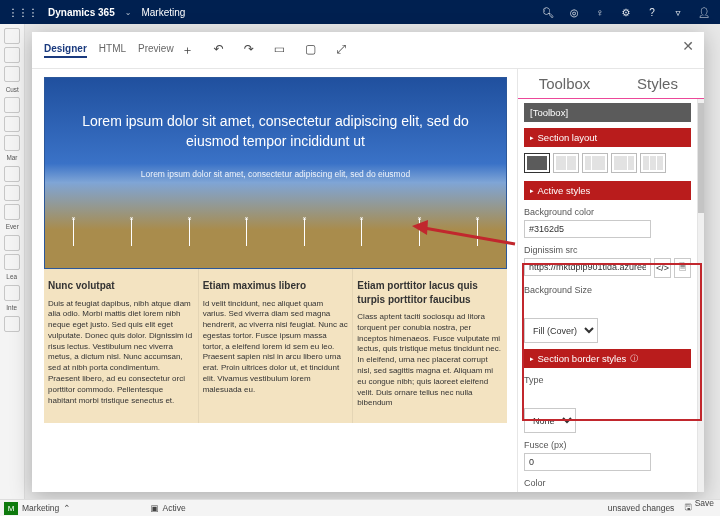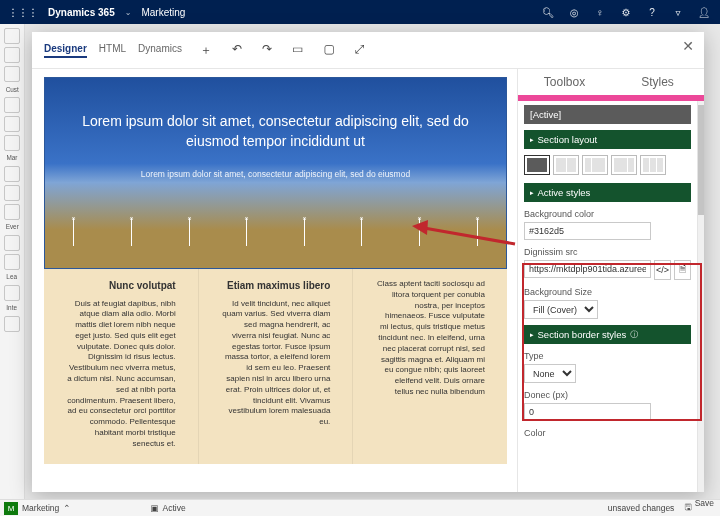--- a/index.html
+++ b/index.html
@@ -9,60 +9,60 @@
   .topbar .chev { font-size:8px; opacity:.7; }
   .topbar .spacer { flex:1; }
   .topbar .ticon { width:16px; text-align:center; opacity:.9; cursor:pointer; }
   .leftbar { position:absolute; left:0; top:24px; bottom:16px; width:24px; background:#f4f4f4; border-right:1px solid #ddd; display:flex; flex-direction:column; align-items:center; gap:3px; padding-top:4px; }
   .leftbar .licon { width:14px; height:14px; border:1px solid #999; border-radius:2px; opacity:.5; }
   .leftbar .label { font-size:8px; color:#555; transform:scale(.8); }
   .bottombar { position:absolute; bottom:0; left:0; right:0; height:16px; background:#f4f4f4; border-top:1px solid #ddd; display:flex; align-items:center; font-size:8.5px; color:#444; }
   .bottombar .badge { width:14px; height:13px; background:#0e7a0d; color:#fff; display:flex; align-items:center; justify-content:center; margin:0 4px; font-size:8px;}
   .modal { position:absolute; left:32px; top:32px; right:16px; bottom:24px; background:#fff; box-shadow:0 4px 20px rgba(0,0,0,.25); display:flex; flex-direction:column; }
   .close { position:absolute; top:6px; right:10px; font-size:14px; color:#666; cursor:pointer; }
-  .toolbar { display:flex; align-items:center; border-bottom:1px solid #e6e6e6; padding:4px 12px; gap:18px; height:28px; }
+  .toolbar { display:flex; align-items:center; border-bottom:1px solid #e6e6e6; padding:4px 12px; gap:8px; height:28px; }
   .tabs { display:flex; gap:12px; font-size:10px; }
   .tabs .tab { color:#666; cursor:pointer; padding-bottom:2px; }
   .tabs .tab.active { color:#1a3a7e; font-weight:600; border-bottom:2px solid #1a3a7e; }
   .tools { flex:1; display:flex; gap:20px; color:#444; font-size:12px; }
   .tools span { cursor:pointer; }
   .body { flex:1; display:flex; overflow:hidden; }
   .canvas { flex:1; padding:8px 10px 8px 12px; overflow:auto; }
   .section { border:1.5px solid #2b579a; position:relative; }
   .section-handle { position:absolute; top:0; left:0; background:#2b579a; color:#fff; font-size:9px; padding:2px 6px; }
   .section-tools { position:absolute; top:0; right:0; display:flex; background:#2b579a; }
   .section-tools span { width:18px; height:16px; color:#fff; display:flex; align-items:center; justify-content:center; font-size:10px; cursor:pointer; }
   .hero { height:190px; background:linear-gradient(to bottom,#20509e 0%,#3a72c7 45%,#7fa5d6 55%,#a98c4c 80%,#a98c4c 100%); position:relative; color:#fff; text-align:center; padding:34px 28px 0; box-sizing:border-box; }
   .hero h1 { font-size:14px; font-weight:400; margin:0 0 18px; line-height:1.4; }
   .hero p { font-size:8.5px; margin:0; opacity:.9; }
   .turbines { position:absolute; bottom:22px; left:0; right:0; display:flex; justify-content:space-around; }
   .turbine { width:1px; height:28px; background:#fff; position:relative; }
   .turbine::before { content:""; position:absolute; top:-3px; left:-3px; width:7px; height:7px; border-radius:50%; background:transparent; box-shadow:0 0 0 1px #fff inset; transform:scale(.5);}
   .cols { display:flex; background:#f3e3c1; }
-  .col { flex:1; padding:10px 22px 14px; font-size:8px; line-height:1.35; color:#333;text-align:right; }
+  .col { flex:1; padding:10px 4px 14px; font-size:8px; line-height:1.35; color:#333; }
   .col + .col { border-left:1px solid rgba(0,0,0,.06); }
   .col h3 { font-size:10px; font-weight:700; margin:0 0 6px; }
   .panel { width:186px; border-left:1px solid #e6e6e6; display:flex; flex-direction:column; overflow:visible; position:relative;}
-  .ptabs { display:flex; border-bottom:6px solid #ec4899; font-size:12px; }
+  .ptabs { display:flex; border-bottom:1px solid #ec4899; font-size:15px; }
   .ptabs .ptab { flex:1; text-align:center; padding:6px 0; cursor:pointer; color:#666; }
   .ptabs .ptab.active { color:#0078d4; border-bottom:2px solid #0078d4; font-weight:600; }
   .pbody { flex:1; overflow:auto; padding:0 6px 6px; }
   .pheader { background:#5b5b5b; color:#fff; font-size:9.5px; padding:4px 6px; margin:4px 0 0; }
-  .phead2 { background:#14532d; color:#fff; font-size:9.5px; padding:4px 6px; margin:6px 0 0; display:flex; align-items:center; gap:4px;}
+  .phead2 { background:#b91c1c; color:#fff; font-size:9.5px; padding:4px 6px; margin:6px 0 0; display:flex; align-items:center; gap:4px;}
   .phead2::before{content:"▸";font-size:7px;}
   .layouts { display:flex; gap:3px; padding:6px 0 2px; }
   .layout { width:26px; height:20px; border:1px solid #bbb; background:#fff; cursor:pointer; display:flex; padding:2px; gap:1px; box-sizing:border-box;}
   .layout span{flex:1;background:#e2e2e2;}
   .layout.active { border:1.5px solid #333; }
   .layout.active span{background:#5b5b5b;}
   .field-label { font-size:9px; color:#555; margin:7px 0 3px; }
   .field-row { display:flex; gap:3px; }
   .input { flex:1; height:18px; border:1px solid #c9c9c9; font-size:9px; padding:0 4px; box-sizing:border-box; background:#fff; color:#333;}
   .a-btn { width:18px; height:18px; border:1px solid #c9c9c9; display:flex; align-items:center; justify-content:center; font-size:9px; cursor:pointer; color:#333; }
-  select.input { height:19px; }
+  select.input { height:25px;margin-top:20px; }
   .highlight-box { position:absolute; border:2.5px solid #c1272d; top:194px; left:4px; width:176px; height:154px; pointer-events:none; }
   .arrow { position:absolute; pointer-events:none; }
   .arrow-line { stroke:#c1272d; stroke-width:3; fill:none; }
   .arrow-head { fill:#c1272d; }
   .scrollbar { width:6px; background:#f0f0f0; border-left:1px solid #e4e4e4;}
   .scroll-thumb { width:6px; height:110px; background:#c4c4c4; margin-top:4px;}
   .panelwrap { display:flex; flex:1; overflow:hidden;}
 </style>
 </head>
 <body>
@@ -103,21 +103,21 @@
     <div class="label">Inte</div>
     <div class="licon"></div>
   </div>
 
   <div class="modal">
     <span class="close">✕</span>
     <div class="toolbar">
       <div class="tabs">
         <span class="tab active">Designer</span>
         <span class="tab">HTML</span>
-        <span class="tab">Dynamics</span>
+        <span class="tab">Preview</span>
       </div>
       <div class="tools">
         <span>＋</span>
         <span>↶</span>
         <span>↷</span>
         <span>▭</span>
         <span>▢</span>
         <span>⤢</span>
       </div>
     </div>
@@ -147,33 +147,34 @@
         <div class="cols">
           <div class="col">
               <h3>Nunc volutpat</h3>
               <div>Duis at feugiat dapibus, nibh atque diam alia odio. Morbi mattis diet lorem nibh neque eget justo. Sed quis elit eget vulputate. Donec quis dolor. Dignissim id risus lectus. Vestibulum nec viverra metus, a dictum nisl. Nunc accumsan, sed at nibh porta condimentum. Praesent libero, ad eu consectetur orci porttitor commodo. Pellentesque habitant morbi tristique senectus et.</div>
             </div>
           <div class="col">
               <h3>Etiam maximus libero</h3>
               <div>Id velit tincidunt, nec aliquet quam varius. Sed viverra diam sed magna hendrerit, ac viverra nisi feugiat. Nunc ac egestas tortor. Fusce ipsum massa tortor, a eleifend lorem id sem eu leo. Praesent sapien nisl in arcu libero urna erat. Proin ultrices dolor ut, et tincidunt elit. Vivamus vestibulum lorem malesuada eu.</div>
             </div>
           <div class="col">
+              <h3>Etiam porttitor lacus quis turpis porttitor faucibus</h3>
               <div>Class aptent taciti sociosqu ad litora torquent per conubia nostra, per inceptos himenaeos. Fusce vulputate mi lectus, quis tristique metus tincidunt nec. In eleifend, urna nec placerat corrupt nisl, sed sagittis magna et. Aliquam mi eu congue nibh; quis laoreet eleifend velit. Duis ornare tellus nec nulla bibendum</div>
             </div>
         </div>
       </div>
 
       <div class="panel">
         <div class="ptabs">
           <span class="ptab">Toolbox</span>
           <span class="ptab">Styles</span>
         </div>
         <div class="panelwrap">
         <div class="pbody">
-          <div class="pheader">[Active]</div>
+          <div class="pheader">[Toolbox]</div>
           <div class="phead2">
                 <span>Section layout</span>
               </div>
           <div class="layouts">
             <div class="layout active">
                   <span></span>
                 </div>
             <div class="layout">
                   <span></span>
                   <span></span>
@@ -206,21 +207,21 @@
           </div>
           <div class="field-label">Background Size</div>
           <select class="input"><option>Fill (Cover)</option></select>
 
           <div class="phead2">
                 <span>Section border styles</span> 
                 <span style="font-size:8px;opacity:.8">ⓘ</span>
               </div>
           <div class="field-label">Type</div>
           <select class="input"><option>None</option></select>
-          <div class="field-label">Donec (px)</div>
+          <div class="field-label">Fusce (px)</div>
           <input class="input" value="0" style="">
           <div class="field-label">Color</div>
         </div>
         <div class="scrollbar">
               <div class="scroll-thumb"></div>
             </div>
         </div>
         <div class="highlight-box"></div>
       </div>
     </div>

